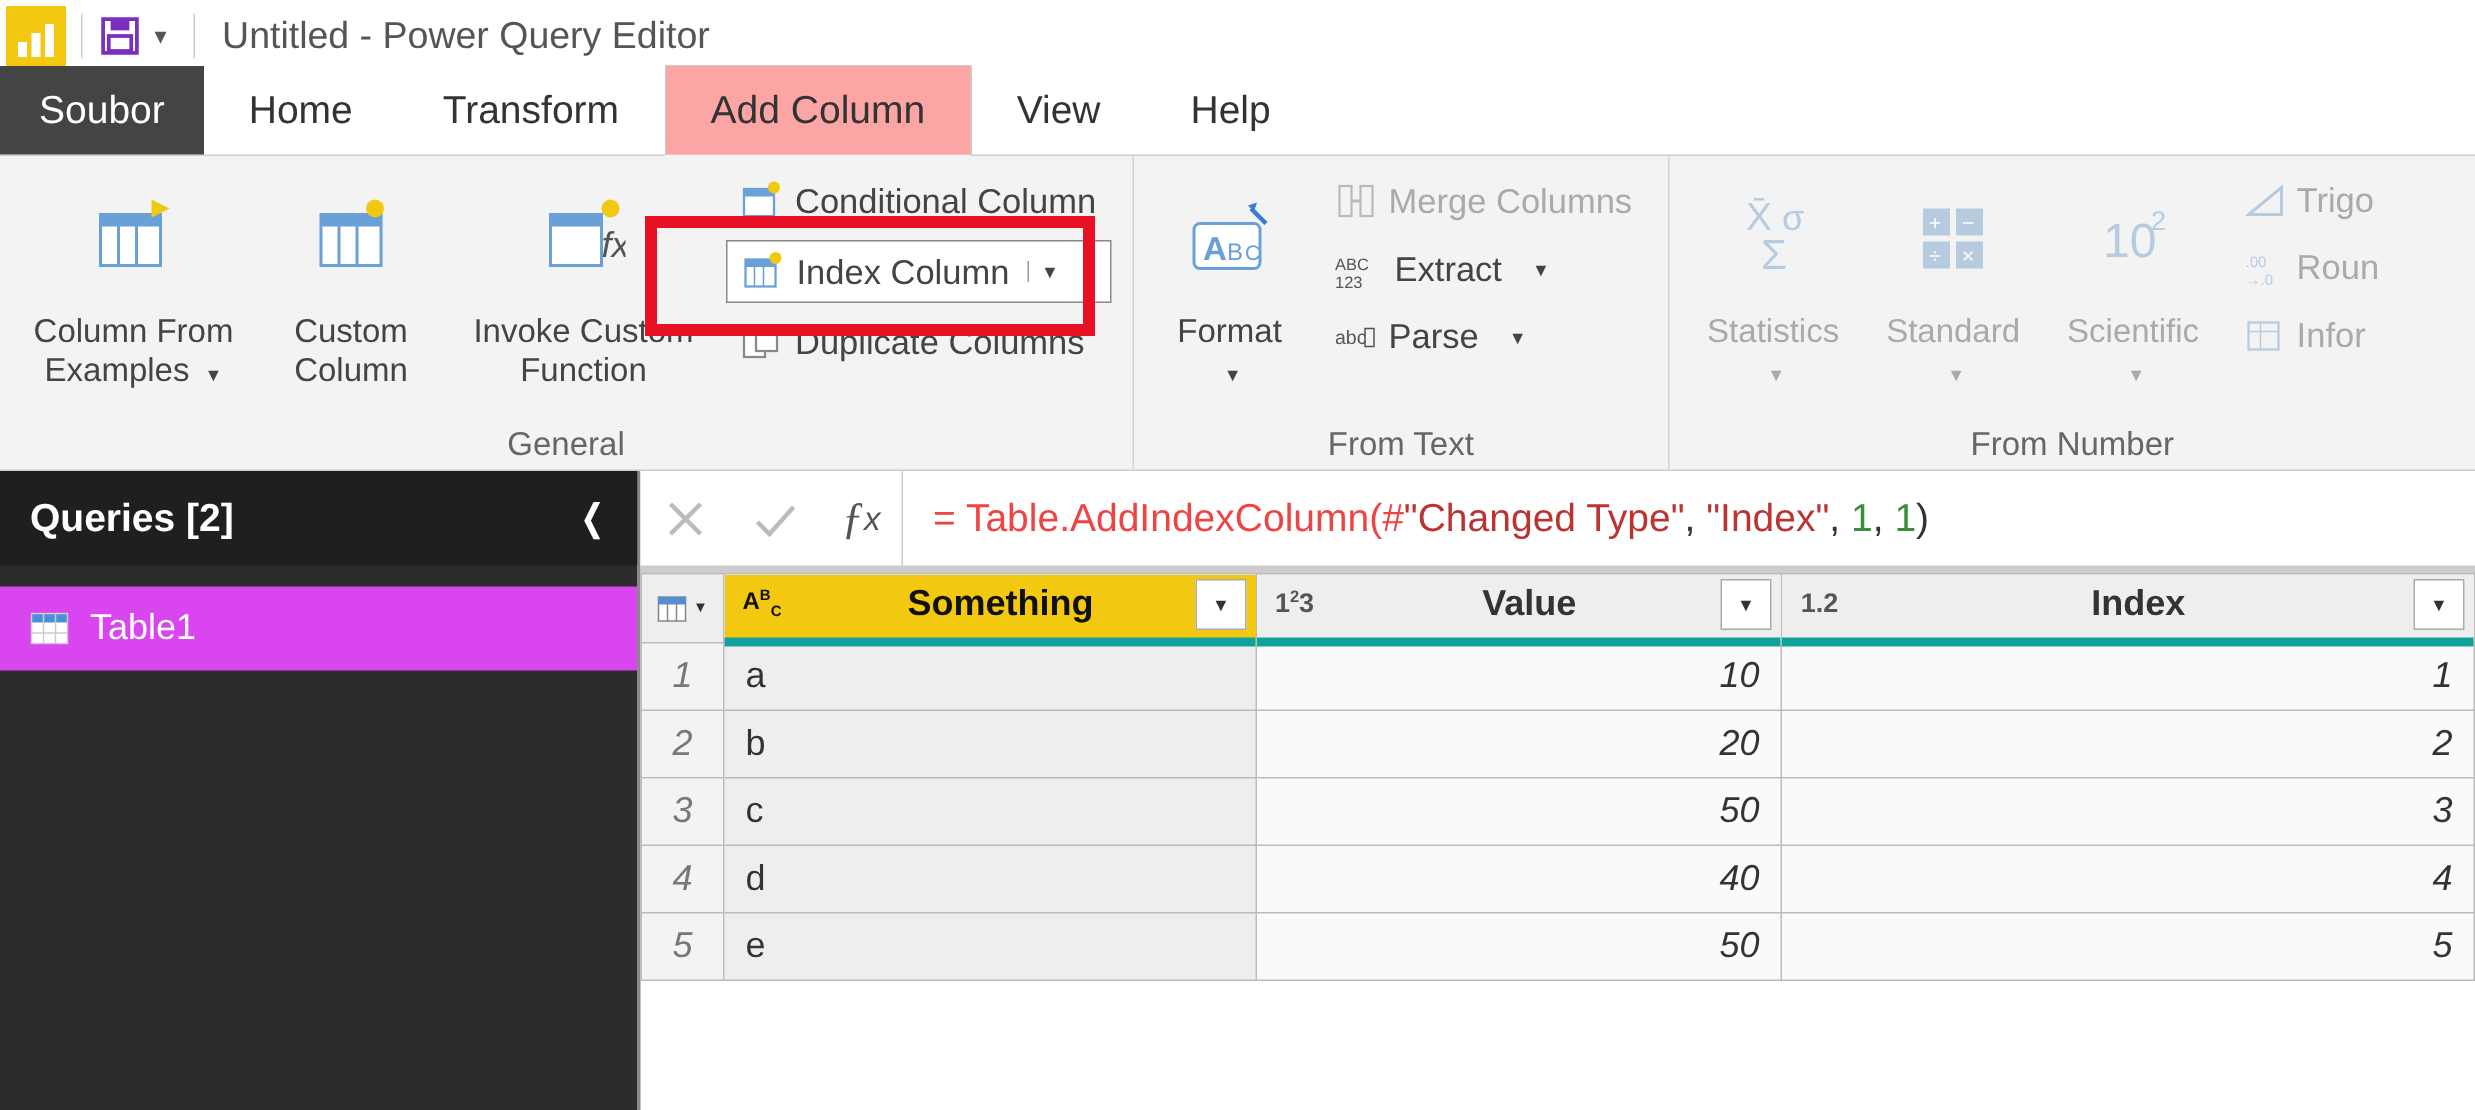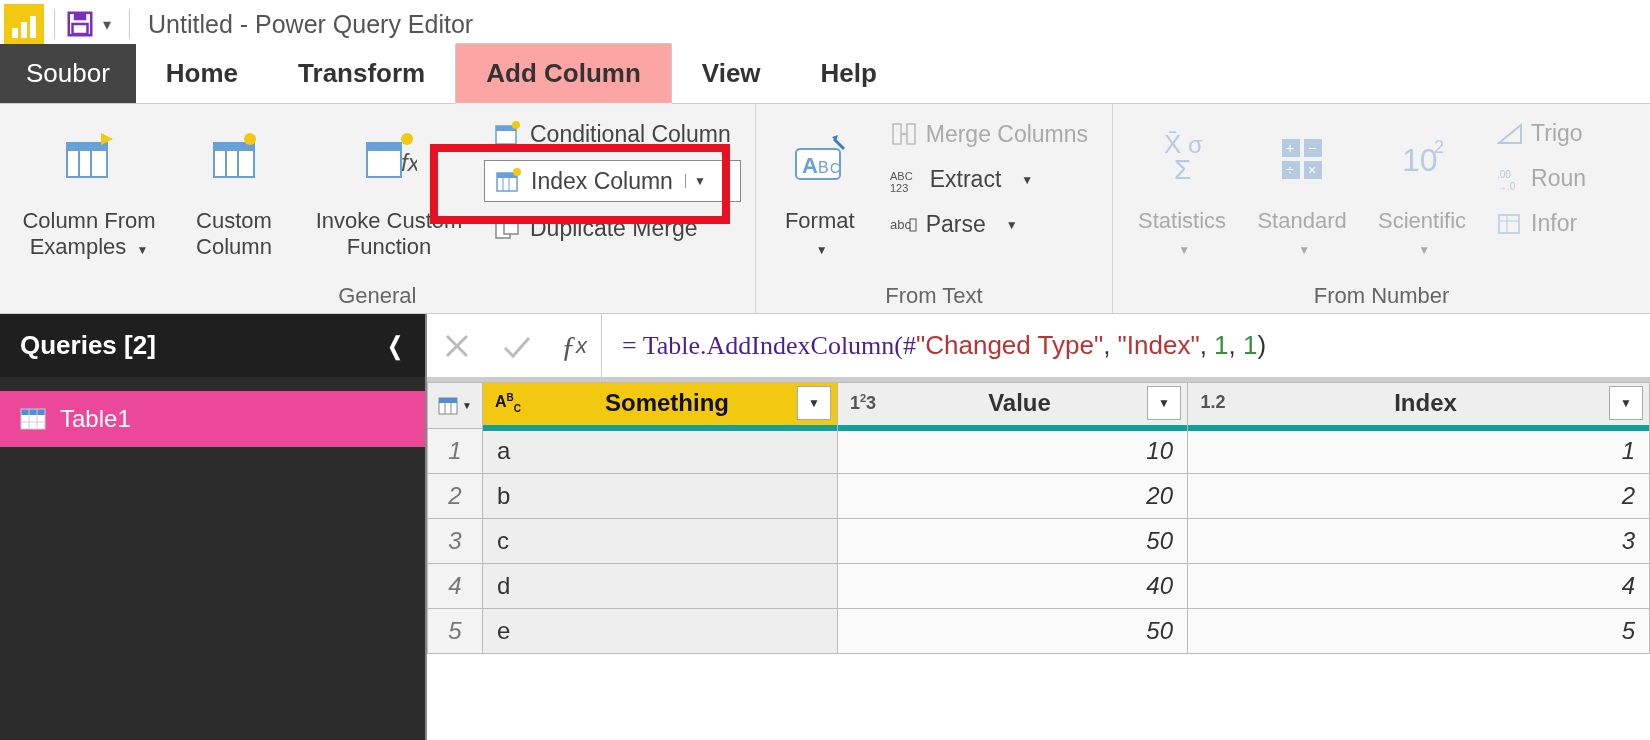--- a/index.html
+++ b/index.html
@@ -12,21 +12,21 @@
   .app-logo .b1 { height: 10px; } .app-logo .b2 { height: 16px; } .app-logo .b3 { height: 22px; }
   .tb-sep { width: 1px; height: 30px; background: #ccc; margin: 0 10px; }
   .save-icon { width: 30px; height: 30px; display: inline-block; position: relative; }
   .save-icon svg { width: 30px; height: 30px; }
   .qat-drop { font-size: 16px; color: #555; padding: 0 8px; }
   .window-title { margin-left: 8px; font-size: 25px; color: #555; }
 
   
   .tab-strip { display: flex; align-items: flex-end; height: 56px; background: #fff; border-bottom: 1px solid #ccc; font-size: 26px; }
   .file-tab { background: #444; color: #fff; padding: 14px 26px; }
-  .tab { padding: 14px 30px; color: #333; cursor: pointer; position: relative; font-weight: bold; }
+  .tab { padding: 14px 30px; color: #333; cursor: pointer; position: relative; }
   .tab.active { border: 1px solid #ccc; border-bottom: 1px solid #f3f3f3; background: #fca5a5; margin-bottom: -1px; border-top-left-radius: 2px; border-top-right-radius: 2px; }
 
   
   .ribbon { display: flex; height: 210px; background: #f3f3f3; border-bottom: 1px solid #ccc; }
   .ribbon-group { display: flex; flex-direction: column; justify-content: space-between; padding: 8px 14px 4px; border-right: 1px solid #d4d4d4; }
   .ribbon-group-body { display: flex; align-items: flex-start; gap: 10px; flex: 1; }
   .ribbon-group-label { text-align: center; font-size: 22px; color: #666; padding-top: 4px; }
   .big-btn { display: flex; flex-direction: column; align-items: center; justify-content: flex-start; width: 150px; text-align: center; font-size: 22px; color: #444; padding-top: 10px; cursor: pointer; }
   .big-btn .icon { height: 70px; display: flex; align-items: center; justify-content: center; }
   .big-btn .lbl { line-height: 1.2; margin-top: 16px; }
@@ -36,29 +36,29 @@
   .small-btn.selected { border: 1px solid #888; background: #fff; }
   .small-btn .drop { font-size: 12px; margin-left: 4px; border-left: 1px solid #999; padding-left: 8px; }
   .red-highlight { position: absolute; border: 8px solid #e81123; width: 300px; height: 80px; pointer-events: none; }
   .disabled { color: #aaa; }
 
   
   .lower { display: flex; height: 426px; }
   .queries-panel { width: 425px; background: #2c2c2c; color: #fff; display: flex; flex-direction: column; }
   .queries-header { display: flex; align-items: center; justify-content: space-between; padding: 16px 20px; font-size: 26px; font-weight: 600; background: #1f1f1f; }
   .queries-header .collapse { font-size: 24px; }
-  .query-item { display: flex; align-items: center; gap: 14px; padding: 14px 20px; font-size: 24px; background: #ec4899; }
+  .query-item { display: flex; align-items: center; gap: 14px; padding: 14px 20px; font-size: 24px; background: #d946ef; }
   .table-icon-sq { width: 26px; height: 22px; display: inline-block; }
 
   .main-area { flex: 1; display: flex; flex-direction: column; border-left: 2px solid #888; }
   .formula-bar { display: flex; align-items: center; height: 64px; border-bottom: 1px solid #ccc; background: #fff; }
   .fb-btn { width: 60px; display: flex; align-items: center; justify-content: center; font-size: 30px; color: #aaa; }
   .fb-fx { font-family: "Times New Roman", serif; font-style: italic; font-size: 30px; color: #555; padding: 0 14px; border-right: 1px solid #ccc; height: 100%; display: flex; align-items: center; }
   .fb-input { flex: 1; font-family: Consolas, monospace; font-size: 26px; padding: 0 20px; white-space: pre; }
-  .fb-input .kw { color: #4c1d95; font-family: Liberation Serif, serif; }
+  .fb-input .kw { color: #ef4444; }
   .fb-input .str1 { color: #b33; }
   .fb-input .str2 { color: #b33; }
   .fb-input .num { color: #388e3c; }
 
   
   .grid { flex: 1; overflow: hidden; border-top: 4px solid #ccc; }
   table.data { border-collapse: collapse; width: 100%; }
   table.data th, table.data td { border: 1px solid #bbb; font-size: 24px; }
   th.corner { width: 55px; background: #eee; }
   th.rownum { width: 55px; background: #f3f3f3; color: #777; font-weight: normal; font-style: italic; text-align: center; }
@@ -174,21 +174,21 @@
           <span>Index Column</span>
           <span class="drop">▼</span>
         </div>
         <div class="small-btn">
           <span>
               <svg width="28" height="28" viewBox="0 0 28 28">
                 <rect x="2" y="8" width="14" height="16" fill="#fff" stroke="#888" stroke-width="1.5"></rect>
                 <rect x="10" y="4" width="14" height="16" fill="#fff" stroke="#888" stroke-width="1.5"></rect>
               </svg>
             </span>
-          <span>Duplicate Merge</span>
+          <span>Duplicate Columns</span>
         </div>
       </div>
     </div>
     <div class="ribbon-group-label">General</div>
     <div class="red-highlight" style="top:40px; left:430px"></div>
   </div>
 
   <div class="ribbon-group">
     <div class="ribbon-group-body">
       <div class="big-btn" style="width:100px">

